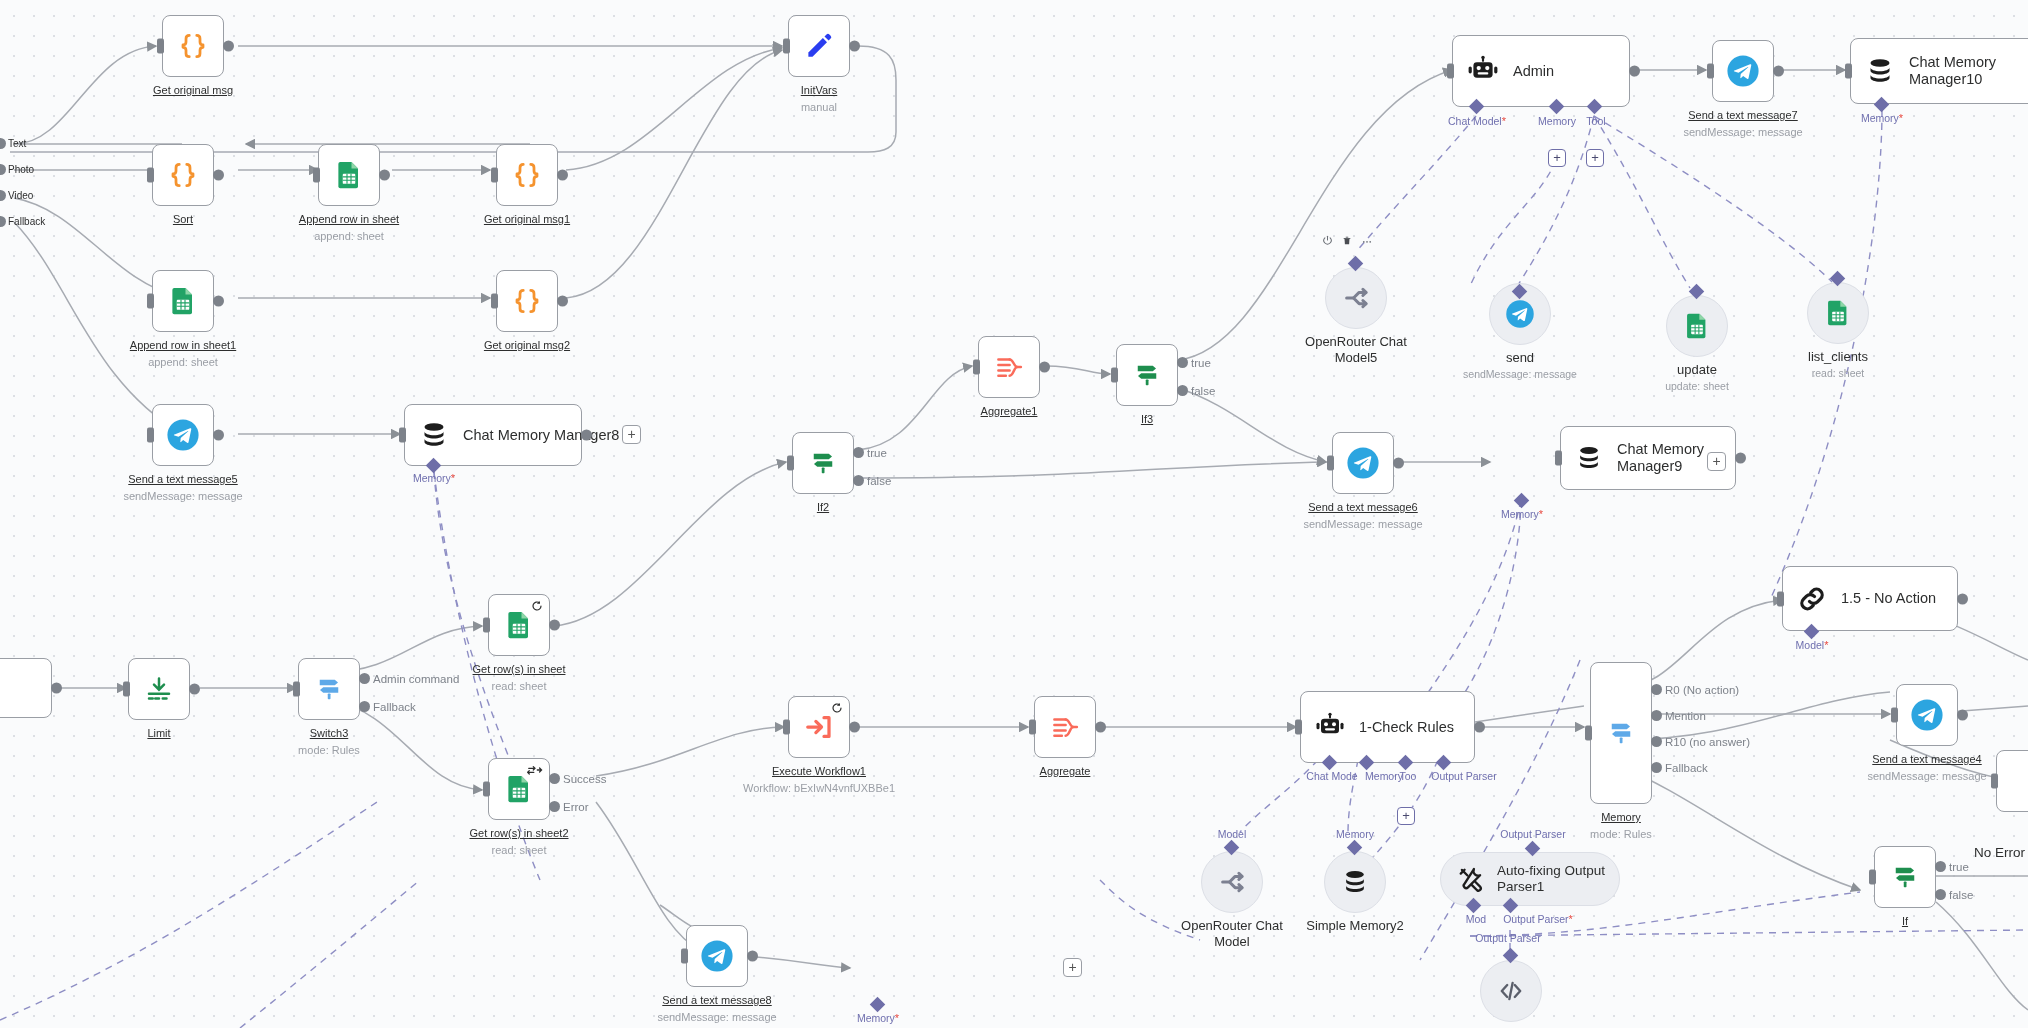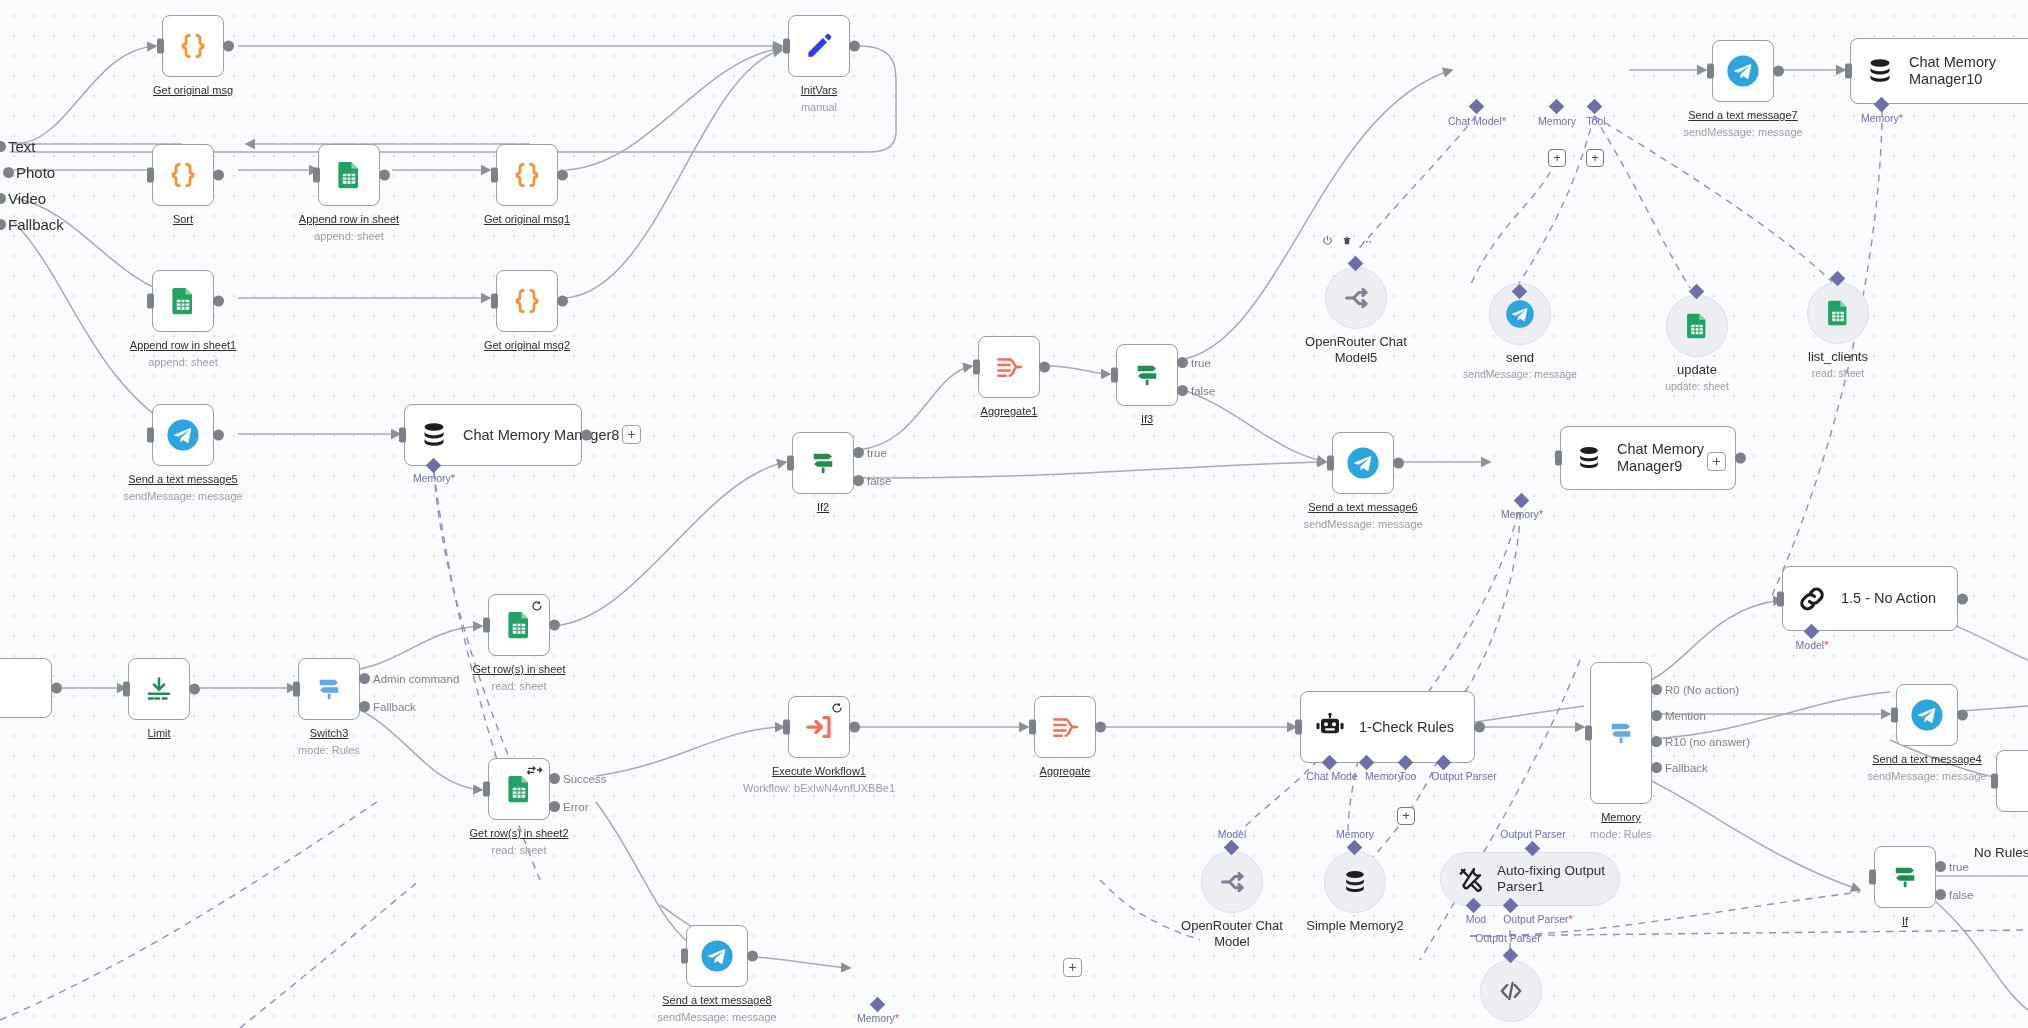--- a/index.html
+++ b/index.html
@@ -187,21 +187,21 @@
   .trig {
     position: absolute;
     display: flex; align-items: center;
     z-index: 6;
   }
   .trig .dot {
     width: 11px; height: 11px; border-radius: 50%;
     background: #7d828a; margin-left: -5px;
   }
   .trig .tx {
-    font-size: 15px; color: #2d2e2e;
+    font-size: 10px; color: #2d2e2e;
     margin-left: 2px; white-space: nowrap;
   }
 
   .corner-icon {
     position: absolute;
     top: 5px; right: 6px;
     font-size: 11px; color: #2d2e2e;
     z-index: 6; line-height: 11px;
   }
   .edge-text {
@@ -346,21 +346,21 @@
 
       <path d="M1580,660 C1540,760 1480,860 1420,960"></path>
       <path d="M1100,880 C1120,900 1140,920 1200,940"></path>
     </g>
   </svg>
 
   <div class="trig" style="left:0px;top:138px">
     <span class="dot"></span>
     <span class="tx">Text</span>
   </div>
-  <div class="trig" style="left:8px;top:164px">
+  <div class="trig" style="left:0px;top:164px">
     <span class="dot"></span>
     <span class="tx">Photo</span>
   </div>
   <div class="trig" style="left:0px;top:190px">
     <span class="dot"></span>
     <span class="tx">Video</span>
   </div>
   <div class="trig" style="left:0px;top:216px">
     <span class="dot"></span>
     <span class="tx">Fallback</span>
@@ -612,20 +612,37 @@
     </span>
     <span class="port-out" style="top:12px">
       <span class="port-lbl">true</span>
     </span>
     <span class="port-out" style="top:40px">
       <span class="port-lbl">false</span>
     </span>
     <span class="node-title">If3</span>
   </div>
 
+  <div class="node wide" style="left:1452px;top:35px;width:178px;height:72px">
+    <span class="port-in"></span>
+    <span>
+      <svg class="ic" width="32" height="32" viewBox="0 0 24 24" fill="#1d1d1d">
+        <rect x="4.8" y="5.4" width="14.4" height="11.6" rx="2.6"></rect>
+        <rect x="1.2" y="8.6" width="2.4" height="5.2" rx="1.2"></rect>
+        <rect x="20.4" y="8.6" width="2.4" height="5.2" rx="1.2"></rect>
+        <rect x="11.2" y="2.2" width="1.6" height="3" rx="0.8"></rect>
+        <circle cx="12" cy="1.8" r="1.3"></circle>
+        <circle cx="8.8" cy="9.8" r="1.6" fill="#fff"></circle>
+        <circle cx="15.2" cy="9.8" r="1.6" fill="#fff"></circle>
+        <rect x="8" y="13" width="8" height="1.7" rx="0.85" fill="#fff"></rect>
+      </svg>
+    </span>
+    <span class="node-label-in">Admin</span>
+    <span class="port-out single"></span>
+  </div>
   <span class="sub-port" style="left:1471px;top:101px"></span>
   <span class="sub-lbl" style="left:1477px;top:115px"><span>Chat Model</span><span class="req">*</span></span>
   <span class="sub-port" style="left:1551px;top:101px"></span>
   <span class="sub-lbl" style="left:1557px;top:115px">Memory</span>
   <span class="sub-port" style="left:1589px;top:101px"></span>
   <span class="sub-lbl" style="left:1596px;top:115px">Tool</span>
   <span class="plus-btn" style="left:1548px;top:149px">+</span>
   <span class="plus-btn" style="left:1586px;top:149px">+</span>
 
   <div class="node square" style="left:1712px;top:40px">
@@ -924,21 +941,21 @@
       </svg>
     </span>
     <span class="port-out single"></span>
     <span class="node-title">Send a text message4</span>
     <span class="node-sub">sendMessage: message</span>
   </div>
 
   <div class="node" style="left:1996px;top:750px;width:62px;height:62px">
     <span class="port-in"></span>
   </div>
-  <span class="edge-text" style="left:1974px;top:845px">No Rules</span>
+  <span class="edge-text" style="left:1974px;top:845px">No Error</span>
 
   <div class="node square" style="left:1874px;top:846px">
     <span class="port-in"></span>
     <span>
       <svg class="ic" width="30" height="30" viewBox="0 0 24 24" fill="#1e8e4e">
         <path d="M4.6 4.6h12l2.6 2.2-2.6 2.2h-12z"></path>
         <path d="M19.4 10.6H7.4L4.8 12.8l2.6 2.2h12z"></path>
         <rect x="11" y="15.6" width="2.2" height="4.6" rx="0.6"></rect>
       </svg>
     </span>

